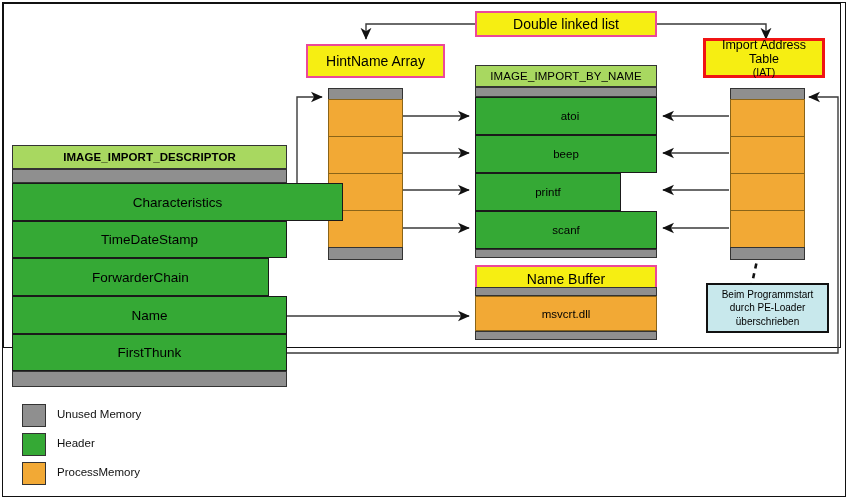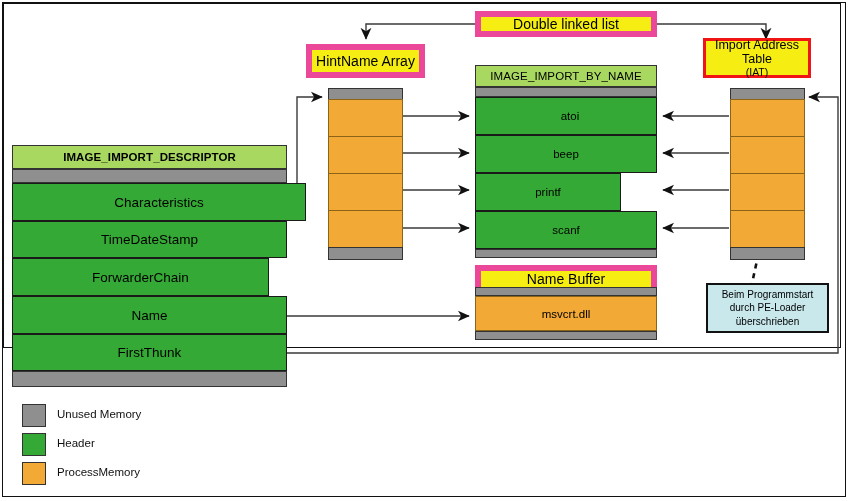--- a/index.html
+++ b/index.html
@@ -35,21 +35,21 @@
     position: absolute;
     box-sizing: border-box;
     display: flex;
     align-items: center;
     justify-content: center;
     text-align: center;
     color: #000;
   }
   .yellow-label {
     background: #f6ee12;
-    border: 6px solid #ec4899;
+    border: 2px solid #ec4899;
     font-size: 14px;
     line-height: 1.15;
   }
   .yellow-label.red {
     border: 3px solid #f01414;
     font-size: 12.5px;
     flex-direction: column;
   }
   .yellow-label.red .sub { font-size: 10.5px; }
   .hdr-green {
@@ -139,30 +139,30 @@
     </g>
 
     <g stroke="#111" stroke-width="2.6" fill="none" stroke-dasharray="5,5">
       <path d="M751,288 L772,192"></path>
     </g>
     <path d="M758,176 L775,186 L765,196 M775,186 L768,206" stroke="#111" stroke-width="2.6" fill="none"></path>
   </svg>
 
   <div class="box yellow-label" style="left:475px; top:11px; width:182px; height:26px;">Double linked list</div>
 
-  <div class="box yellow-label" style="left:306px; top:44px; width:119px; height:34px;">HintName Array</div>
+  <div class="box yellow-label" style="left:306px; top:44px; width:139px; height:34px;">HintName Array</div>
 
   <div class="box gray" style="left:328px; top:88px;  width:75px; height:12px;"></div>
   <div class="box orange" style="left:328px; top:99px;  width:75px; height:38px;"></div>
   <div class="box orange" style="left:328px; top:136px; width:75px; height:38px;"></div>
   <div class="box orange" style="left:328px; top:173px; width:75px; height:38px;"></div>
   <div class="box orange" style="left:328px; top:210px; width:75px; height:38px;"></div>
   <div class="box gray" style="left:328px; top:247px; width:75px; height:13px;"></div>
 
-  <div class="box yellow-label red" style="left:703px; top:38px; width:108px; height:40px;">
+  <div class="box yellow-label red" style="left:703px; top:38px; width:122px; height:40px;">
     <span>Import Address Table</span>
     <span class="sub">(IAT)</span>
   </div>
 
   <div class="box gray" style="left:730px; top:88px;  width:75px; height:12px;"></div>
   <div class="box orange" style="left:730px; top:99px;  width:75px; height:38px;"></div>
   <div class="box orange" style="left:730px; top:136px; width:75px; height:38px;"></div>
   <div class="box orange" style="left:730px; top:173px; width:75px; height:38px;"></div>
   <div class="box orange" style="left:730px; top:210px; width:75px; height:38px;"></div>
   <div class="box gray" style="left:730px; top:247px; width:75px; height:13px;"></div>
@@ -175,21 +175,21 @@
   <div class="box green small" style="left:475px; top:211px; width:182px; height:38px;">scanf</div>
   <div class="box gray" style="left:475px; top:249px; width:182px; height:9px;"></div>
 
   <div class="box yellow-label" style="left:475px; top:265px; width:182px; height:28px;">Name Buffer</div>
   <div class="box gray" style="left:475px; top:287px; width:182px; height:9px;"></div>
   <div class="box orange" style="left:475px; top:296px; width:182px; height:35px;">msvcrt.dll</div>
   <div class="box gray" style="left:475px; top:331px; width:182px; height:9px;"></div>
 
   <div class="box hdr-green" style="left:12px; top:145px; width:275px; height:24px;font-weight:bold;">IMAGE_IMPORT_DESCRIPTOR</div>
   <div class="box gray" style="left:12px; top:169px; width:275px; height:14px;"></div>
-  <div class="box green" style="left:12px; top:183px; width:294px; height:38px;">Characteristics</div>
+  <div class="box green" style="left:12px; top:183px; width:331px; height:38px;">Characteristics</div>
   <div class="box green" style="left:12px; top:221px; width:275px; height:37px;">TimeDateStamp</div>
   <div class="box green" style="left:12px; top:258px; width:257px; height:38px;">ForwarderChain</div>
   <div class="box green" style="left:12px; top:296px; width:275px; height:38px;">Name</div>
   <div class="box green" style="left:12px; top:334px; width:275px; height:37px;">FirstThunk</div>
   <div class="box gray" style="left:12px; top:371px; width:275px; height:16px;"></div>
 
   <div class="box note" style="left:706px; top:283px; width:123px; height:50px;">
     <span>Beim Programmstart</span>
     <span>durch PE-Loader</span>
     <span>überschrieben</span>

